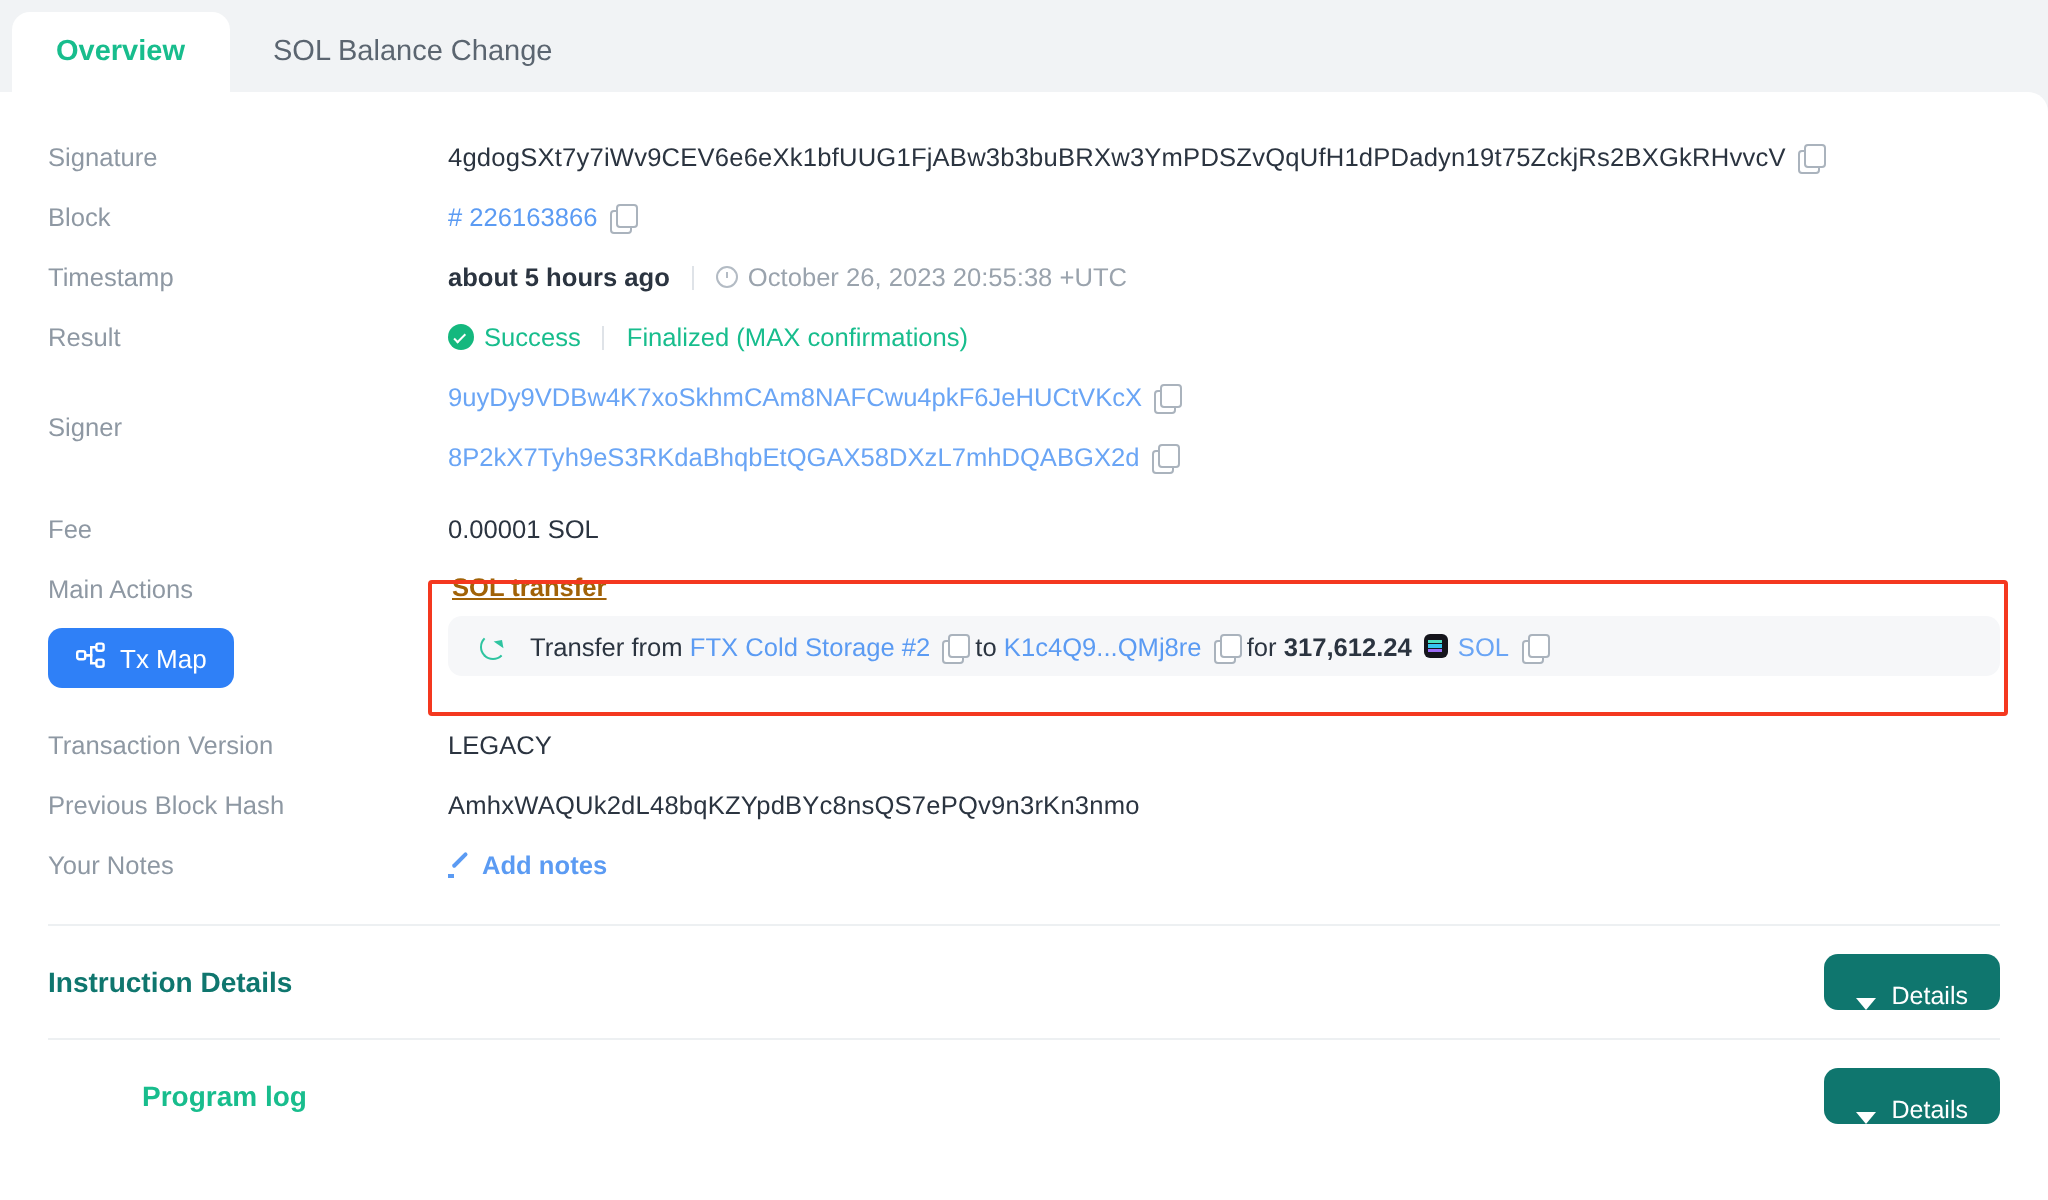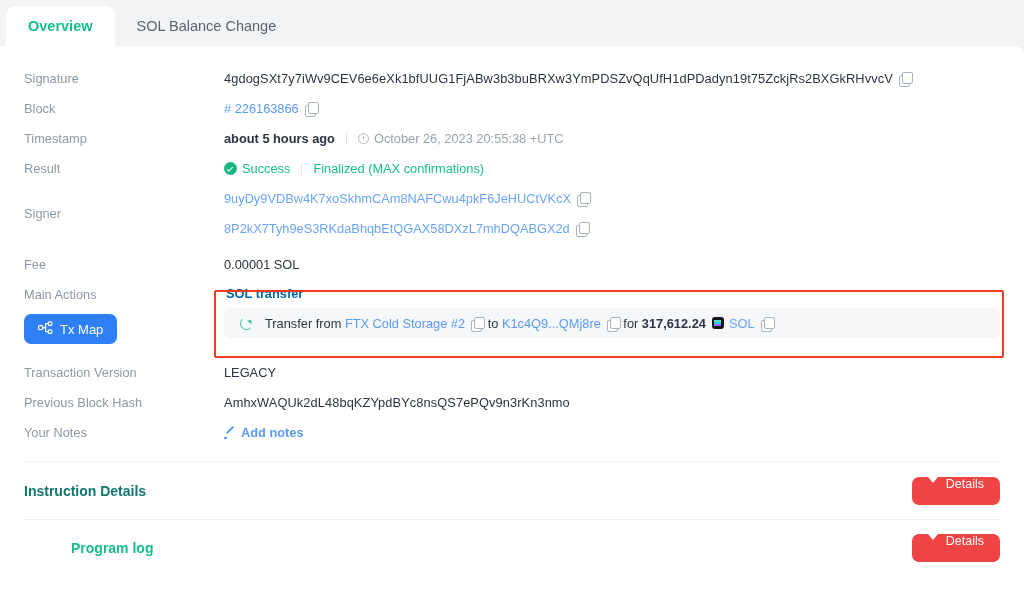--- a/index.html
+++ b/index.html
@@ -142,21 +142,21 @@
     border: none; border-radius: 7px;
     height: 30px; padding: 0 14px;
     font-size: 13px; font-family: "Liberation Sans", sans-serif;
     cursor: pointer; margin-top: 2px;
   }
 
   
   .main-actions-row { position: relative; padding: 0 24px; min-height: 74px; }
   .ma-label { position: absolute; left: 24px; top: 0; width: 200px; color: #8e98a3; font-size: 12.8px; line-height: 30px; }
   .ma-content { margin-left: 200px; padding-top: 2px; }
-  .ma-title { font-weight: bold; font-size: 12.8px; color: #0369a1; margin: 4px 0 7px 2px; }
+  .ma-title { font-weight: bold; font-size: 12.8px; color: #a16207; margin: 4px 0 7px 2px; text-decoration: underline; }
   .transfer-bar {
     background: #f6f7f9;
     border-radius: 7px;
     height: 30px;
     display: flex; align-items: center;
     padding: 0 10px 0 16px;
     font-size: 12.8px;
     white-space: nowrap;
   }
   .refresh {
@@ -209,22 +209,22 @@
 
   
   .divider { height: 1px; background: #edf0f2; margin: 14px 24px 0 24px; }
   .section {
     display: flex; align-items: center; justify-content: space-between;
     padding: 0 24px; height: 56px;
   }
   .section-title { font-size: 14px; font-weight: bold; color: #0f766e; }
   .section-title.green { color: #18bd8d; margin-left: 47px; }
   .details-btn {
-    display: inline-flex; align-items: flex-start; gap: 8px;
-    background: #ef4444; color: #fff;
+    display: inline-flex; align-items: flex-end; gap: 8px;
+    background: #0f766e; color: #fff;
     border: none; border-radius: 7px;
     height: 28px; padding: 0 16px;
     font-size: 12.5px; font-family: "Liberation Sans", sans-serif;
     cursor: pointer;
   }
   .caret-down {
     width: 0; height: 0;
     border-left: 5px solid transparent;
     border-right: 5px solid transparent;
     border-top: 6px solid #fff;

